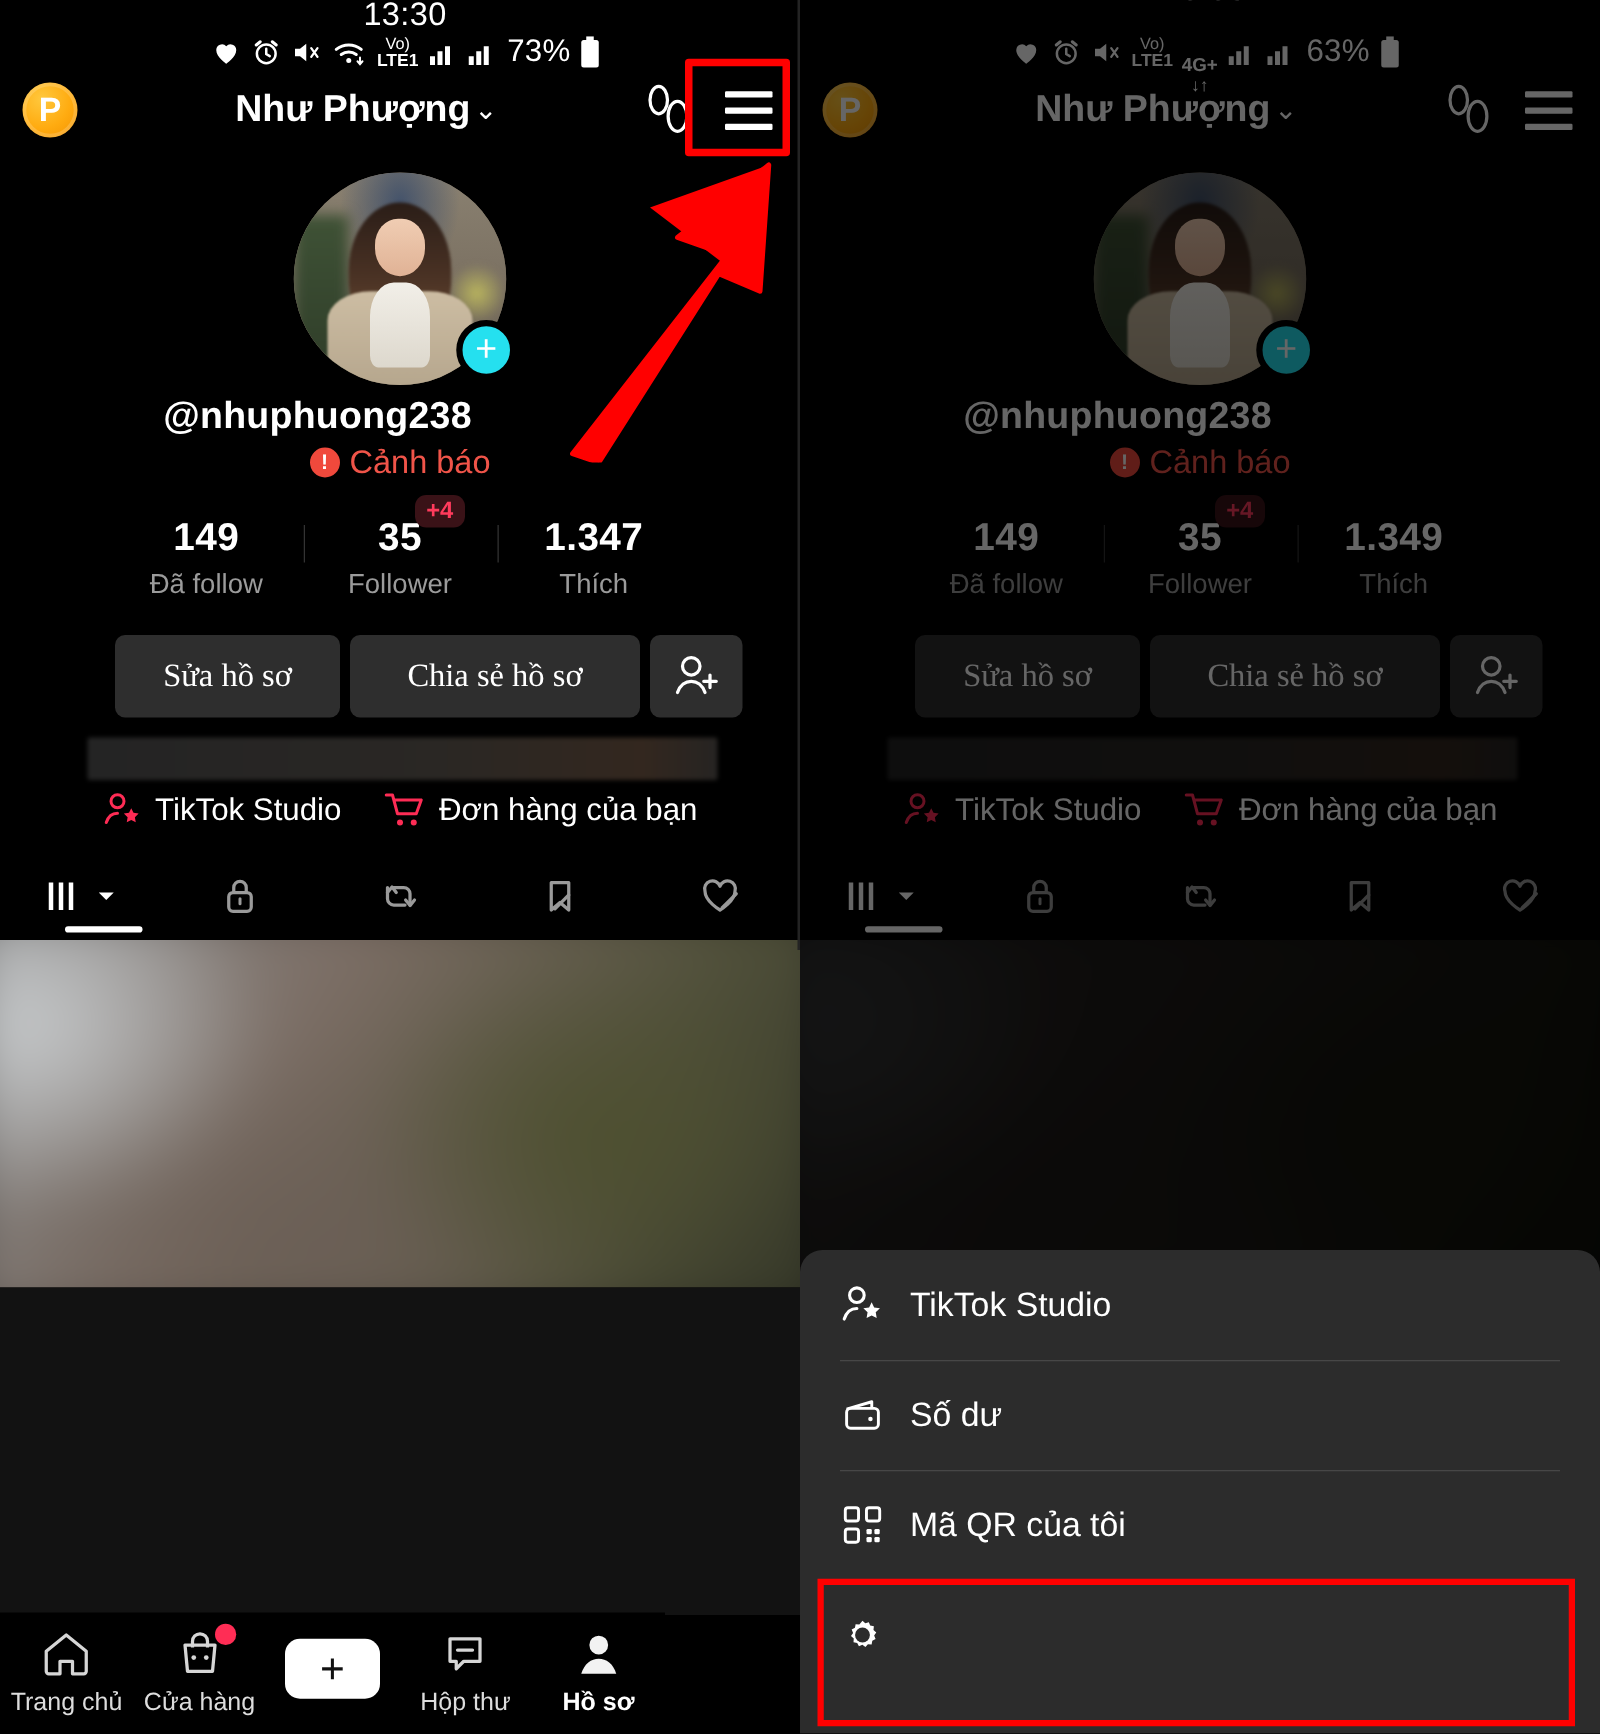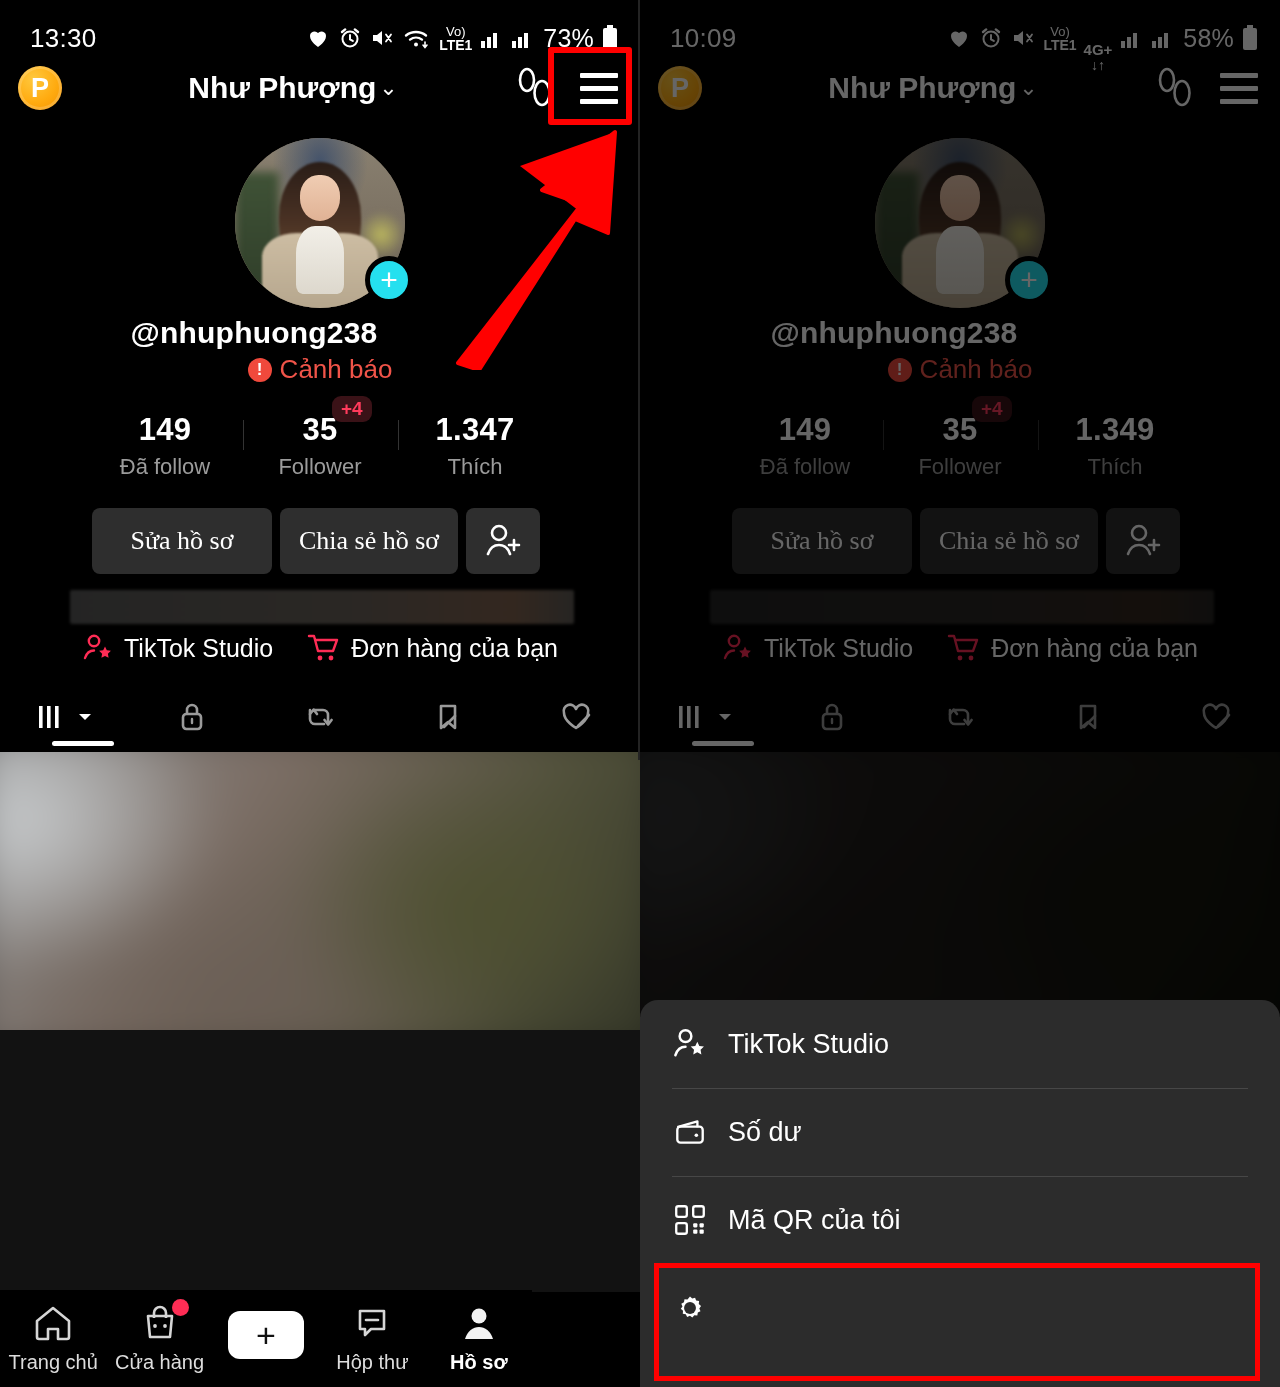--- a/index.html
+++ b/index.html
@@ -15,23 +15,24 @@
   .panel { position: absolute; top: 0; width: 640px; height: 1387px; overflow: hidden; background: #000; }
   .panel.left  { left: 0; }
   .panel.right { left: 640px; }
   .panel-divider {
     position: absolute; left: 638px; top: 0; width: 2px; height: 760px;
     background: #232323;
   }
 
   
   .statusbar {
-    position: absolute; top: 12px; left: 0; width: 640px; height: 52px;
-    display: flex; align-items: center; justify-content: space-between;
+    position: absolute; top: 0; left: 0; width: 640px; height: 52px;
+    display: flex; align-items: center; justify-content: center;
     padding: 0 22px 0 30px;
+    flex-direction: column;
   }
   .sb-time { color: #fff; font-size: 26px; letter-spacing: .3px; }
   .sb-icons { display: flex; align-items: center; gap: 7px; }
   .sb-icons svg { display: block; }
   .sb-pct { color: #fff; font-size: 25px; margin-left: 2px; letter-spacing: .2px; }
   .sb-batt { margin-left: 1px; }
 
   
   .header {
     position: absolute; top: 52px; left: 0; width: 640px; height: 72px;
@@ -127,21 +128,21 @@
   }
 
   
   .actions { position: absolute; top: 508px; left: 92px; display: flex; gap: 8px; font-family: Liberation Serif, serif; }
   .btn {
     height: 66px; background: #2e2e2e; border-radius: 8px;
     display: flex; align-items: center; justify-content: center;
     color: #fff; font-size: 26px;
   }
   .btn.edit { width: 180px; }
-  .btn.share { width: 178px; }
+  .btn.share { width: 232px; }
   .btn.adduser { width: 74px; }
 
   
   .biobar {
     position: absolute; top: 590px; left: 70px; width: 504px; height: 34px;
     background: linear-gradient(90deg,#242424 0%, #2a2724 55%, #33271f 88%, #262422 100%);
     filter: blur(1.5px); border-radius: 2px;
   }
 
   
@@ -464,21 +465,21 @@
         <svg width="24" height="22" viewBox="0 0 24 22">
             <rect x="2" y="14" width="4" height="7" fill="#fff"></rect>
             <rect x="8" y="10" width="4" height="11" fill="#fff"></rect>
             <rect x="14" y="6" width="4" height="15" fill="#fff"></rect>
           </svg>
         <svg width="24" height="22" viewBox="0 0 24 22">
             <rect x="2" y="14" width="4" height="7" fill="#fff"></rect>
             <rect x="8" y="10" width="4" height="11" fill="#fff"></rect>
             <rect x="14" y="6" width="4" height="15" fill="#fff"></rect>
           </svg>
-        <span class="sb-pct">58%</span>
+        <span class="sb-pct">63%</span>
         <svg class="sb-batt" width="16" height="26" viewBox="0 0 16 26">
             <rect x="5" y="0" width="6" height="3" fill="#fff"></rect>
             <rect x="1" y="3" width="14" height="22" rx="2" fill="#fff"></rect>
           </svg>
       </div>
     </div>
 
     <div class="header">
       <div class="coin">P</div>
       <div class="header-title">

